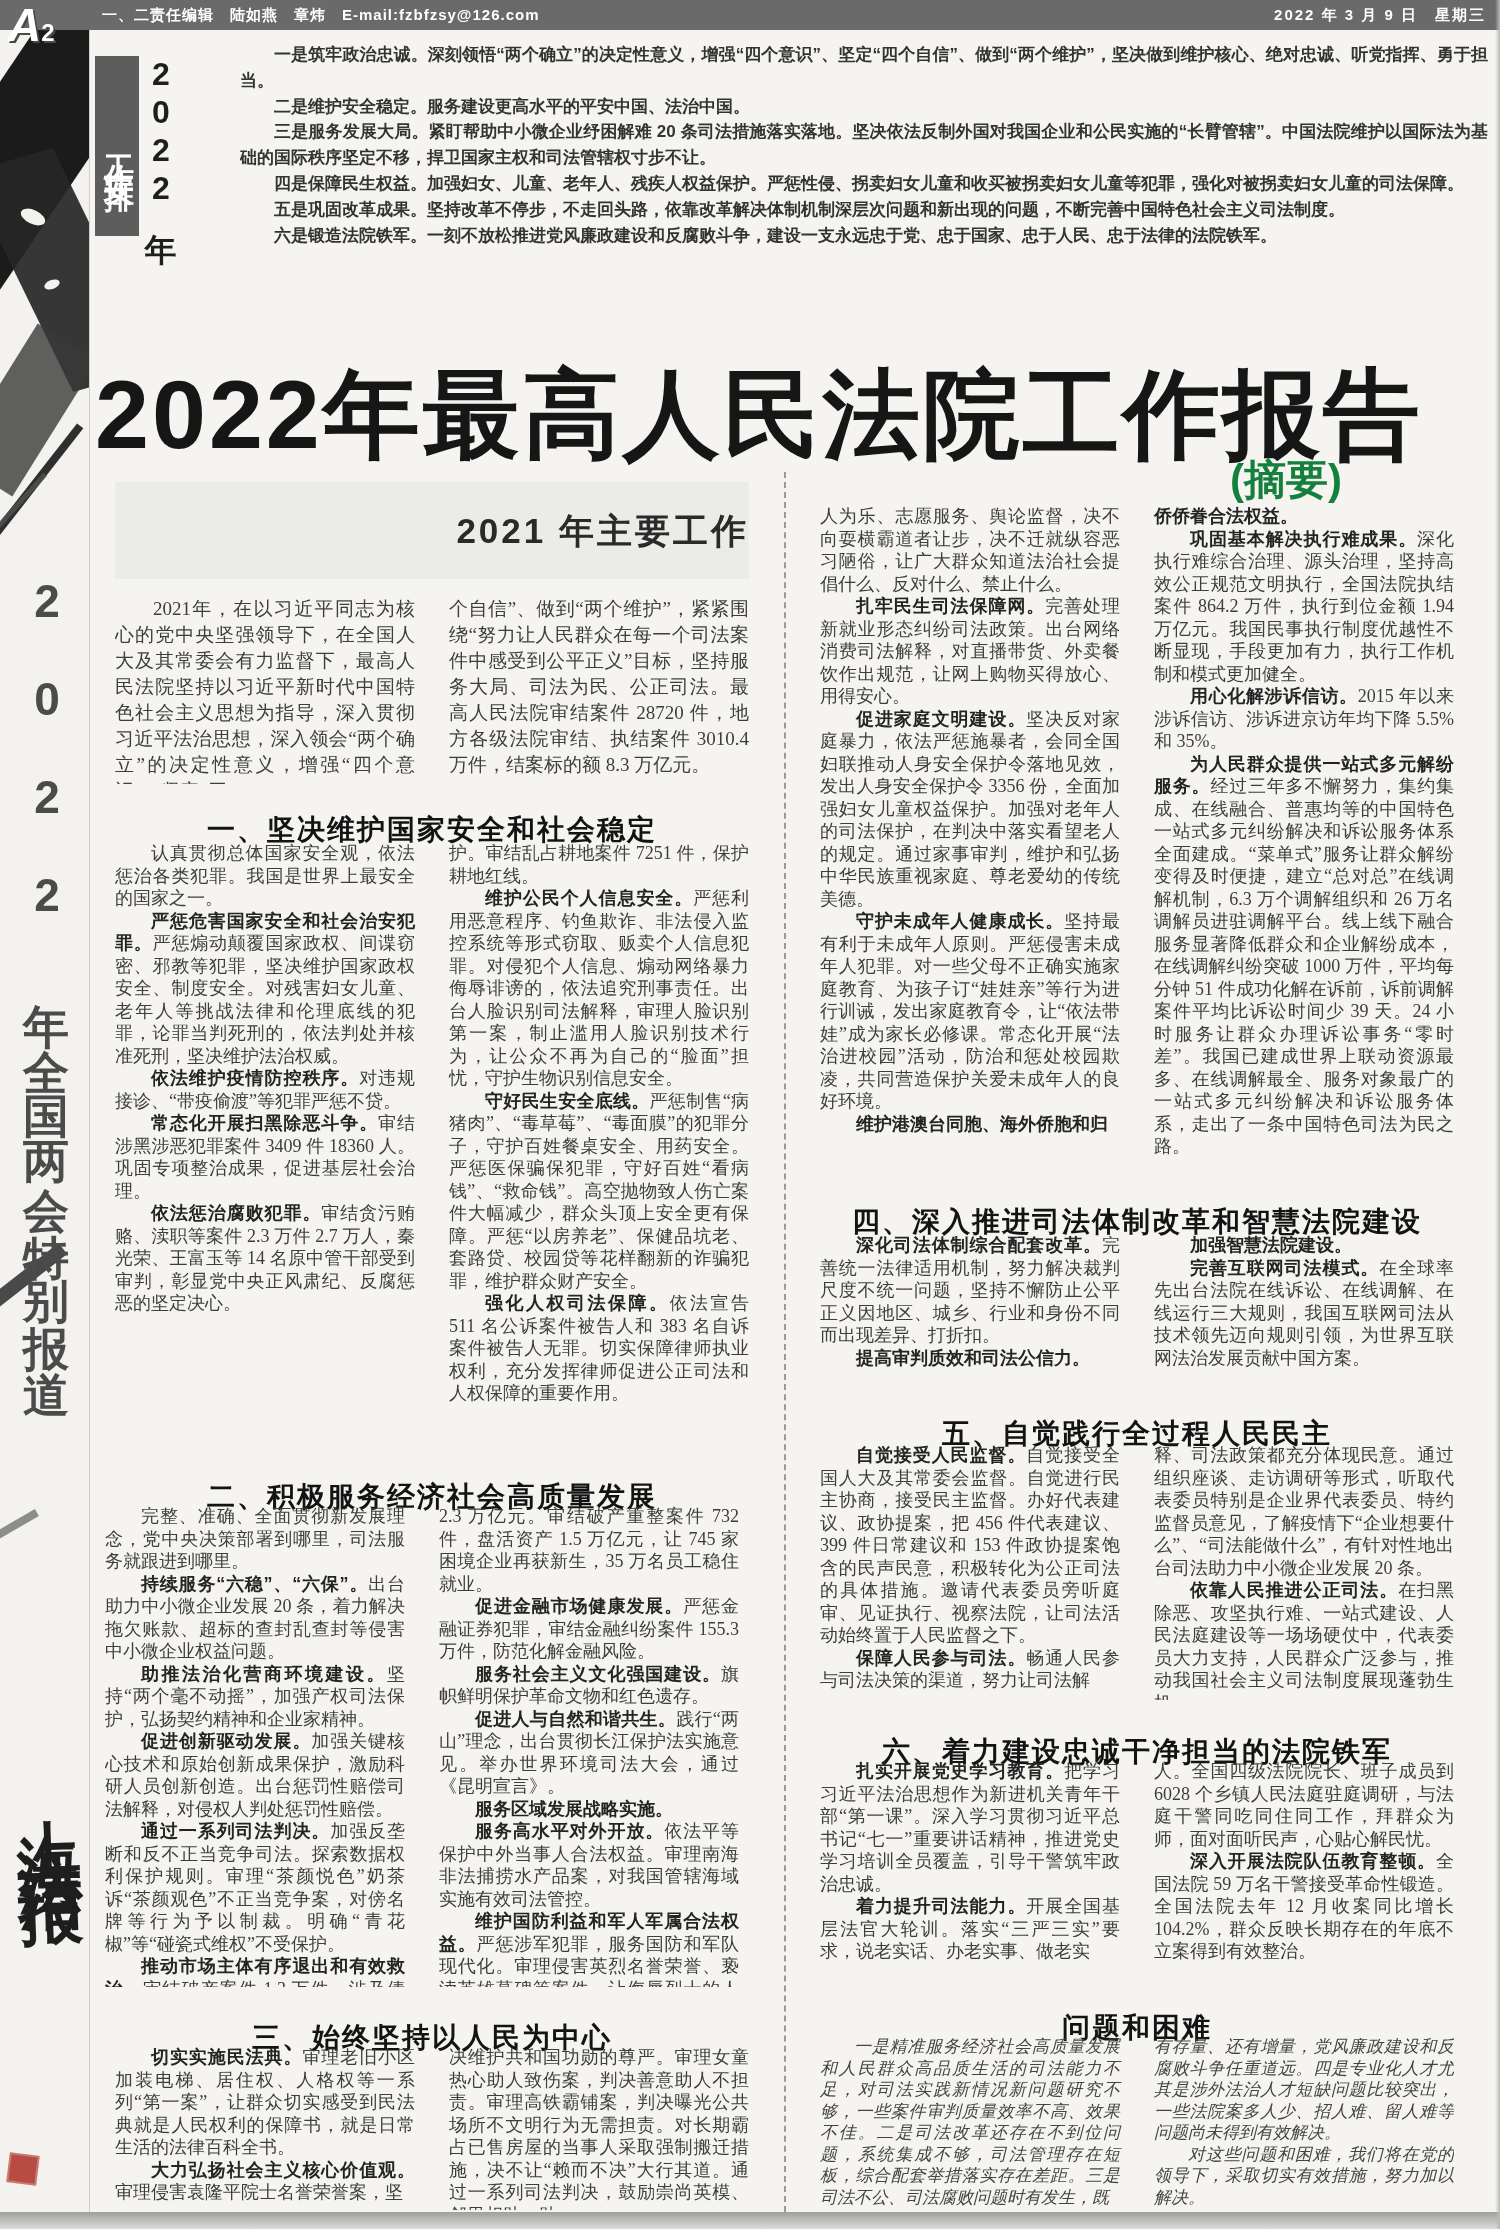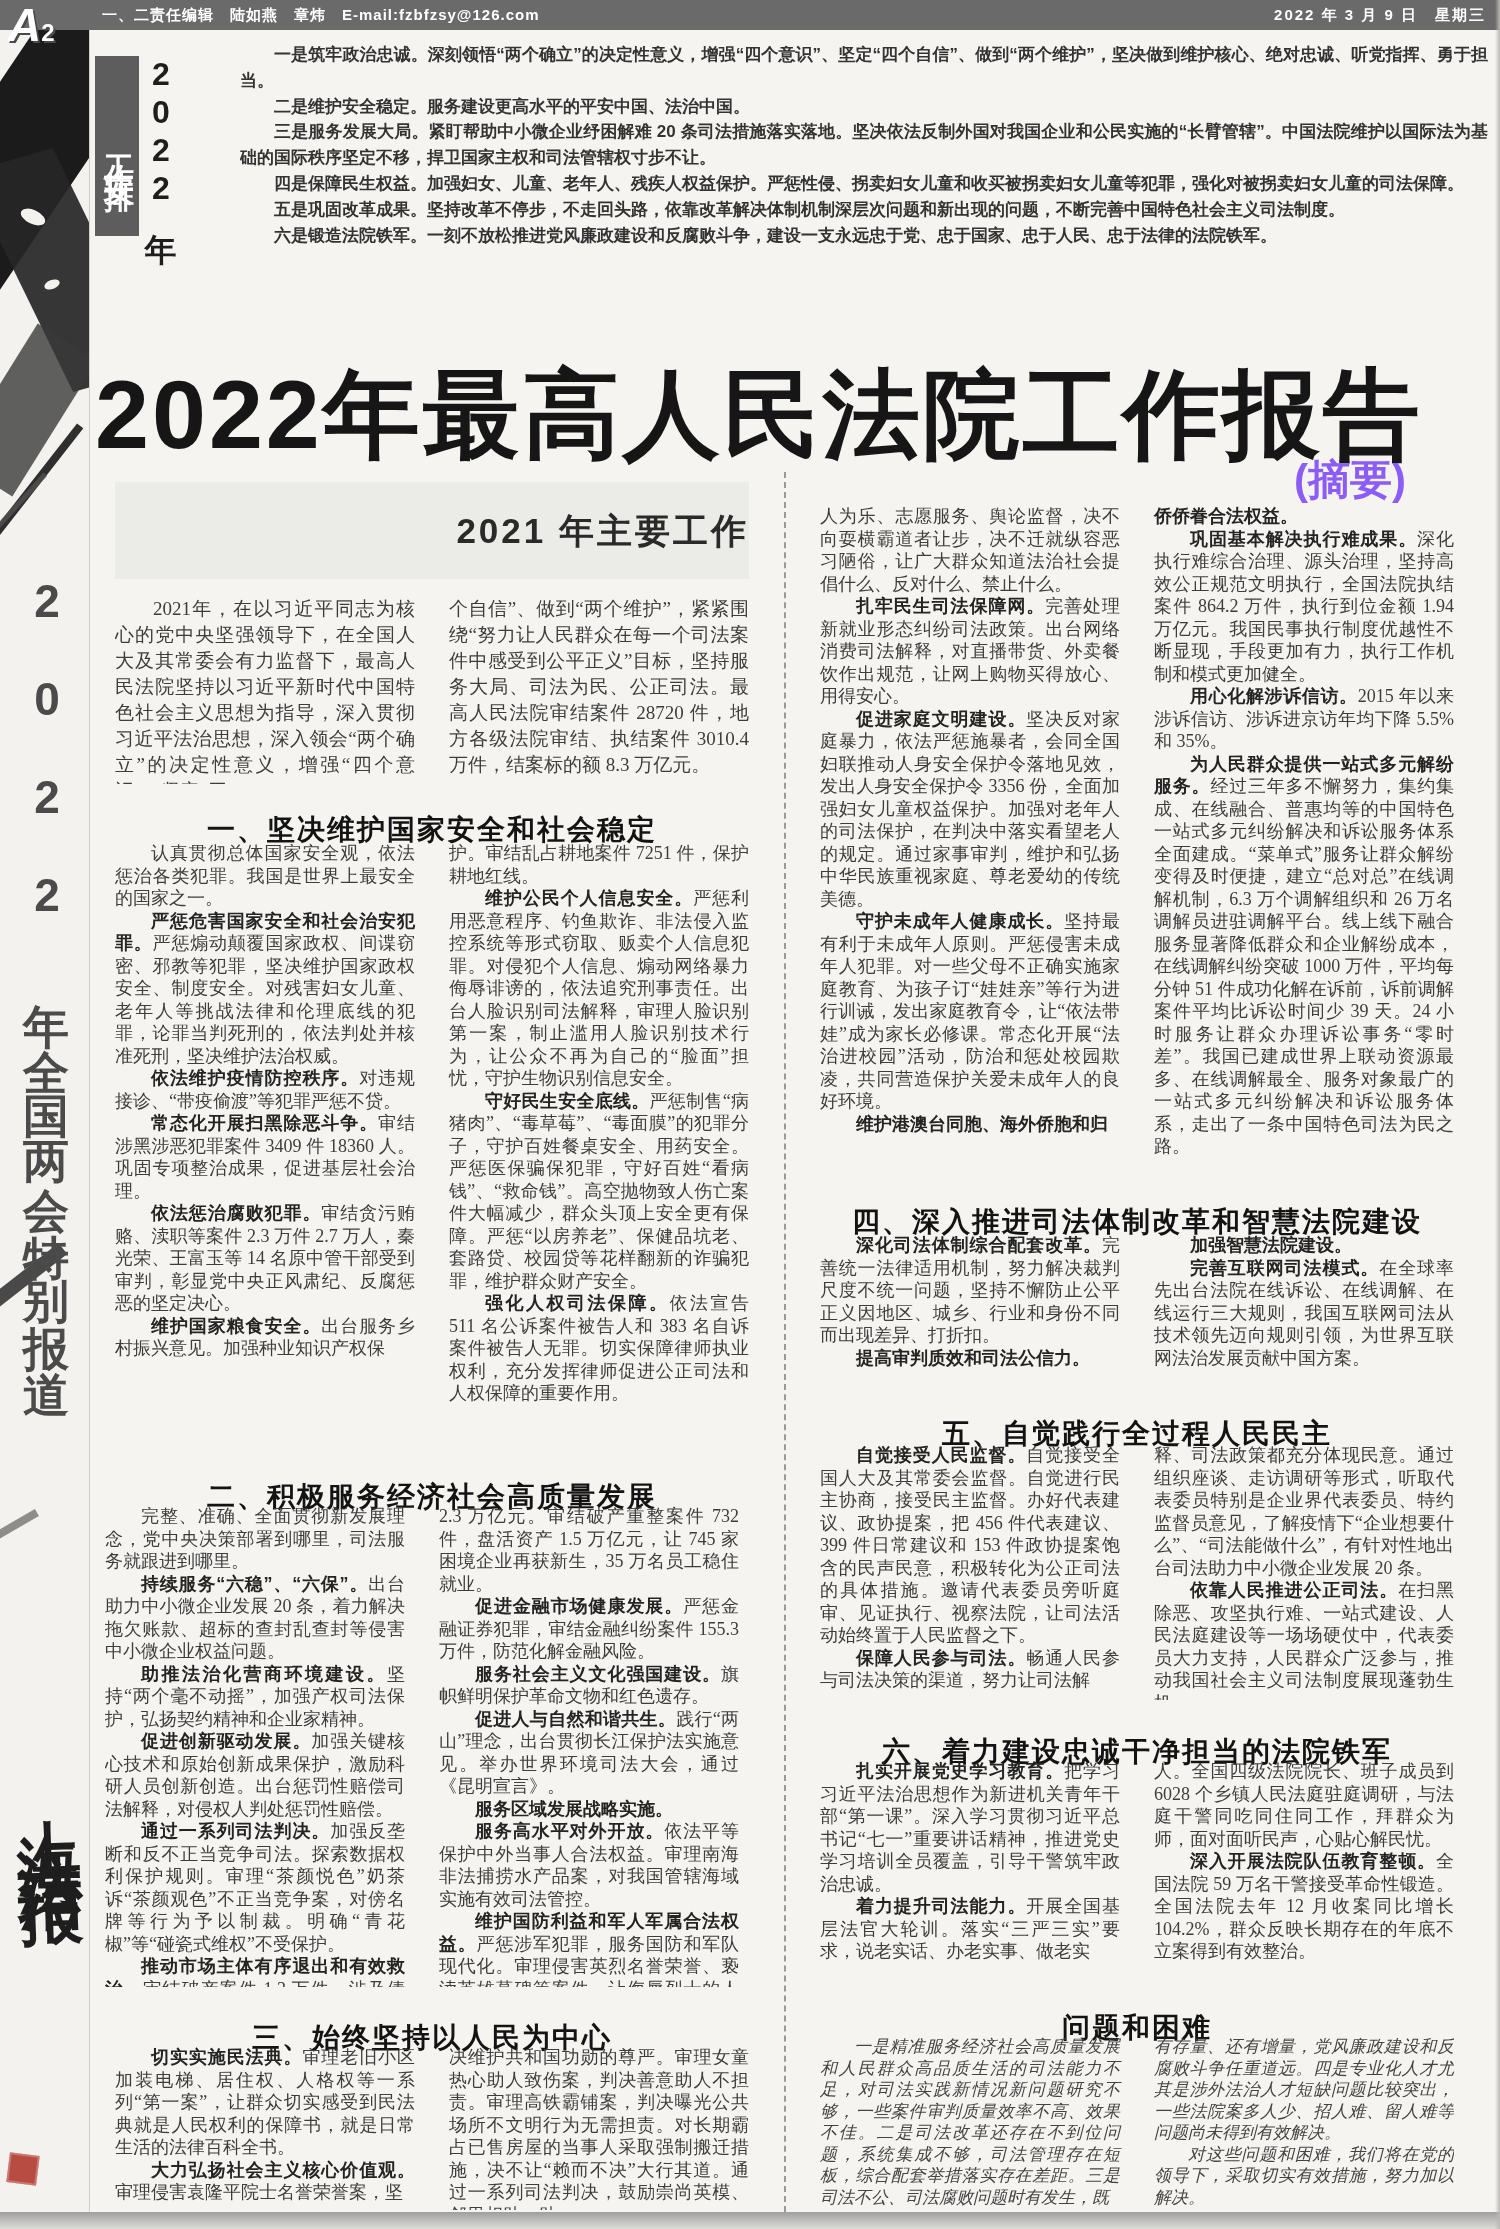--- a/index.html
+++ b/index.html
@@ -49,22 +49,22 @@
     writing-mode:vertical-rl;text-orientation:upright;text-align:left;
     color:#1e1e1e;font-family:"Liberation Sans",sans-serif;font-weight:800;font-size:32px;letter-spacing:2px;}
   .wp-items{position:absolute;left:240px;top:42px;width:1248px;height:240px;overflow:hidden;
     font-family:"Liberation Sans",sans-serif;font-weight:600;font-size:17px;line-height:25.8px;color:#333;
     text-align:justify;}
   .wp-items p{margin:0;text-indent:2em;}
   
   .main-title{position:absolute;left:95px;top:298px;width:1360px;
     font-family:"Liberation Sans",sans-serif;font-weight:900;font-size:97px;line-height:104px;
     letter-spacing:3px;color:#161616;white-space:nowrap;}
-  .summary{position:absolute;left:1230px;top:452px;width:240px;text-align:center;
-    font-family:"Liberation Sans",sans-serif;font-weight:600;font-size:42px;color:#8b5cf6;}
+  .summary{position:absolute;left:1230px;top:452px;width:240px;text-align:left;
+    font-family:"Liberation Sans",sans-serif;font-weight:600;font-size:42px;color:#15803d;}
   
   .grayband{position:absolute;left:115px;top:482px;width:634px;height:97px;background:#ebebe8;
     text-align:right;line-height:97px;font-family:"Liberation Sans",sans-serif;
     font-size:35px;font-weight:600;letter-spacing:3px;color:#2a2a2a;}
   
   .cols{position:absolute;display:flex;gap:34px;overflow:hidden;}
   .col{width:300px;font-size:18px;line-height:22.5px;color:#3d3d3d;
     text-align:justify;text-justify:inter-character;}
   .col p{margin:0;text-indent:2em;}
   .col p.cont{text-indent:0;}
@@ -135,21 +135,20 @@
 </div>
 
 <h2 class="sec-h" style="left:115px;top:788px;">一、坚决维护国家安全和社会稳定</h2>
 <div class="cols" style="left:115px;top:842px;height:606px;">
   <div class="col">
       <p>认真贯彻总体国家安全观，依法惩治各类犯罪。我国是世界上最安全的国家之一。</p>
       <p><b class="lead">严惩危害国家安全和社会治安犯罪。</b>严惩煽动颠覆国家政权、间谍窃密、邪教等犯罪，坚决维护国家政权安全、制度安全。对残害妇女儿童、老年人等挑战法律和伦理底线的犯罪，论罪当判死刑的，依法判处并核准死刑，坚决维护法治权威。</p>
       <p><b class="lead">依法维护疫情防控秩序。</b>对违规接诊、“带疫偷渡”等犯罪严惩不贷。</p>
       <p><b class="lead">常态化开展扫黑除恶斗争。</b>审结涉黑涉恶犯罪案件 3409 件 18360 人。巩固专项整治成果，促进基层社会治理。</p>
       <p><b class="lead">依法惩治腐败犯罪。</b>审结贪污贿赂、渎职等案件 2.3 万件 2.7 万人，秦光荣、王富玉等 14 名原中管干部受到审判，彰显党中央正风肃纪、反腐惩恶的坚定决心。</p>
-      <p><b class="lead">维护国家粮食安全。</b>出台服务乡村振兴意见。加强种业知识产权保</p>
     </div>
   <div class="col">
       <p class="cont">护。审结乱占耕地案件 7251 件，保护耕地红线。</p>
       <p><b class="lead">维护公民个人信息安全。</b>严惩利用恶意程序、钓鱼欺诈、非法侵入监控系统等形式窃取、贩卖个人信息犯罪。对侵犯个人信息、煽动网络暴力侮辱诽谤的，依法追究刑事责任。出台人脸识别司法解释，审理人脸识别第一案，制止滥用人脸识别技术行为，让公众不再为自己的“脸面”担忧，守护生物识别信息安全。</p>
       <p><b class="lead">守好民生安全底线。</b>严惩制售“病猪肉”、“毒草莓”、“毒面膜”的犯罪分子，守护百姓餐桌安全、用药安全。严惩医保骗保犯罪，守好百姓“看病钱”、“救命钱”。高空抛物致人伤亡案件大幅减少，群众头顶上安全更有保障。严惩“以房养老”、保健品坑老、套路贷、校园贷等花样翻新的诈骗犯罪，维护群众财产安全。</p>
       <p><b class="lead">强化人权司法保障。</b>依法宣告 511 名公诉案件被告人和 383 名自诉案件被告人无罪。切实保障律师执业权利，充分发挥律师促进公正司法和人权保障的重要作用。</p>
     </div>
 </div>
 
 <h2 class="sec-h" style="left:115px;top:1455px;">二、积极服务经济社会高质量发展</h2>

